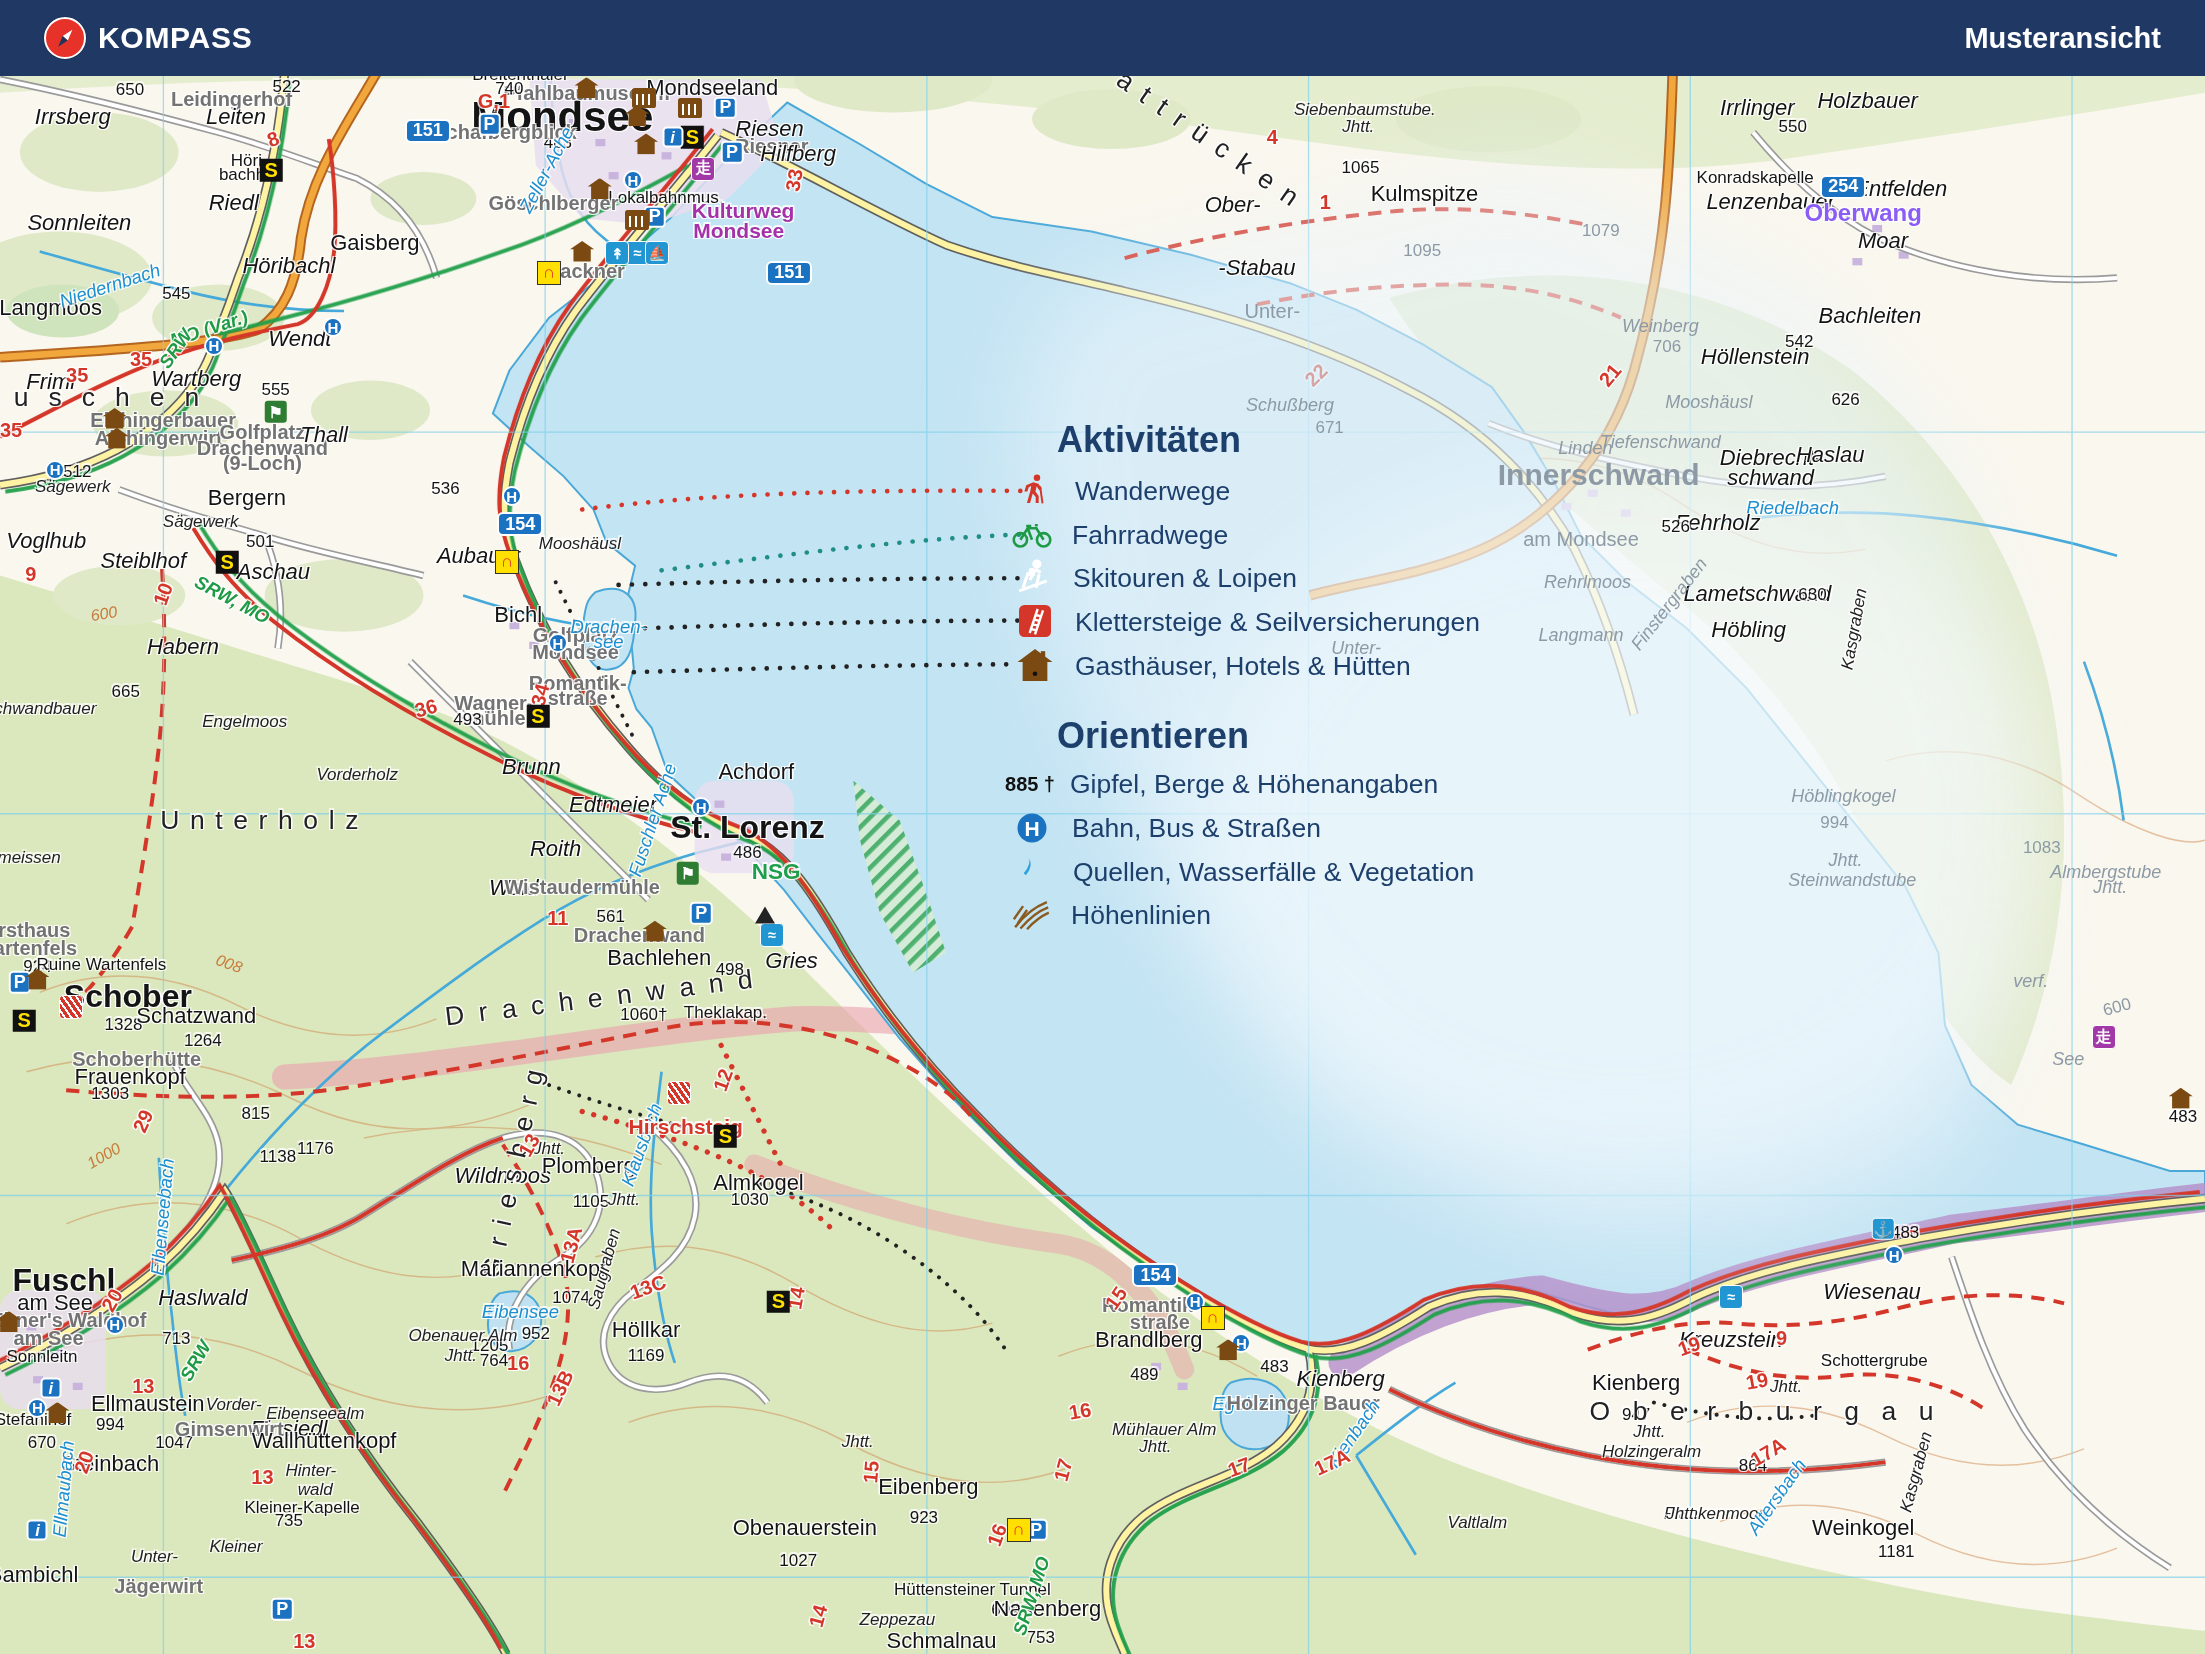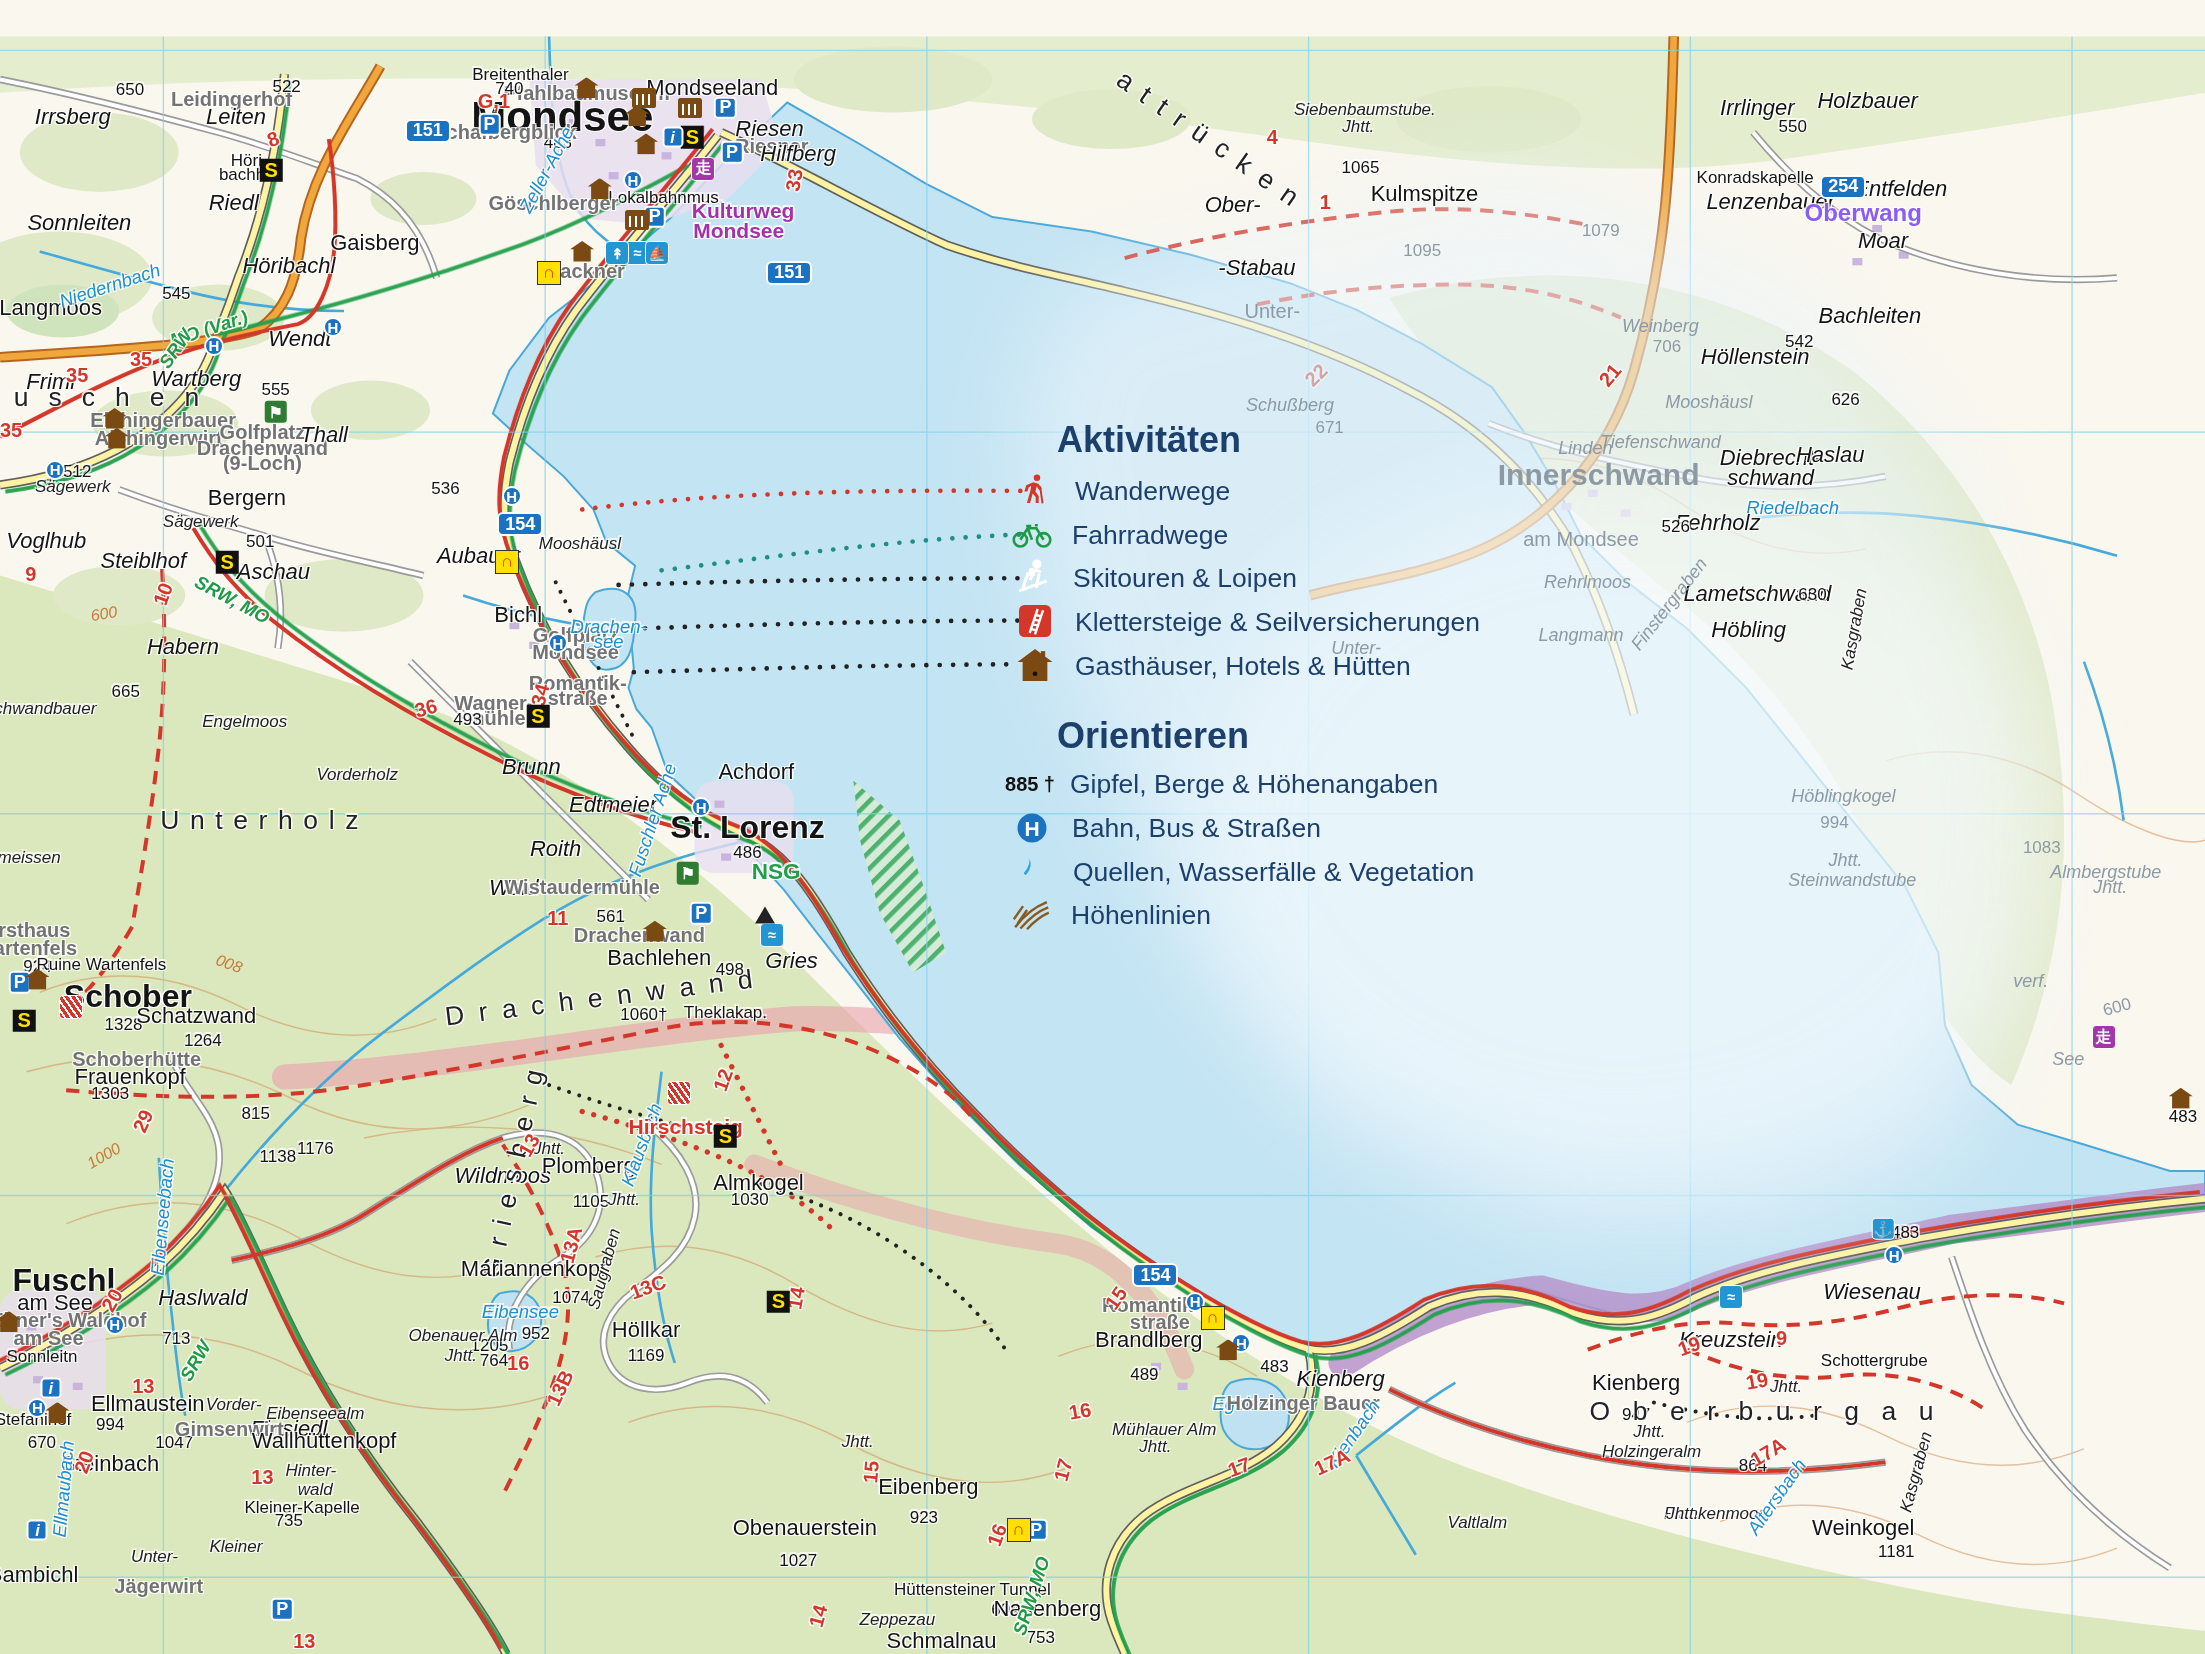--- a/index.html
+++ b/index.html
@@ -767,14 +767,28 @@
               <path d="M6 23 C12 16 19 10 27 7"></path>
               <path d="M11 23.5 C16 18 22 13.5 27.5 11"></path>
               <path d="M1 16 L8 6 M4 19 L11 9"></path>
             </g>
           </svg>
       </span>
       <span class="lg-label">Höhenlinien</span>
     </div>
   </div>
 
+  <div class="hdr">
+    <div class="brand">
+      <span class="logo">
+        <svg width="26.5" height="26.5" viewBox="0 0 24 24">
+            <g transform="rotate(40 12 12)">
+              <path d="M12 2 L15 12 H9 Z" fill="#fff"></path>
+              <path d="M12 22 L15 12 H9 Z" fill="#1d3557"></path>
+            </g>
+          </svg>
+      </span>
+      <span class="brand-name">KOMPASS</span>
+    </div>
+    <div class="hdr-title">Musteransicht</div>
+  </div>
 </div>
 
 
 </body></html>

